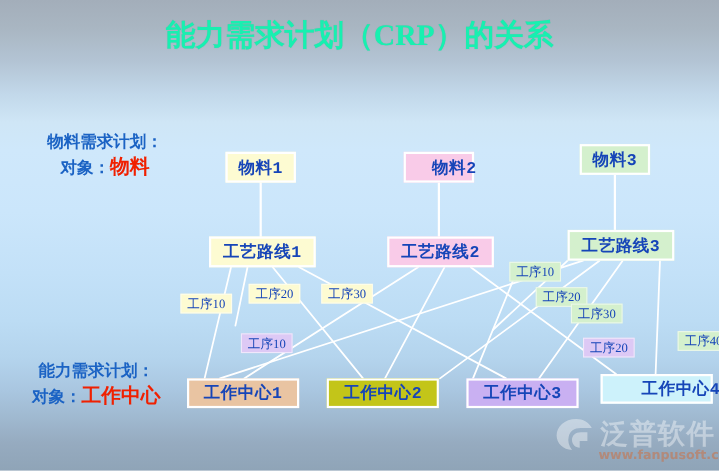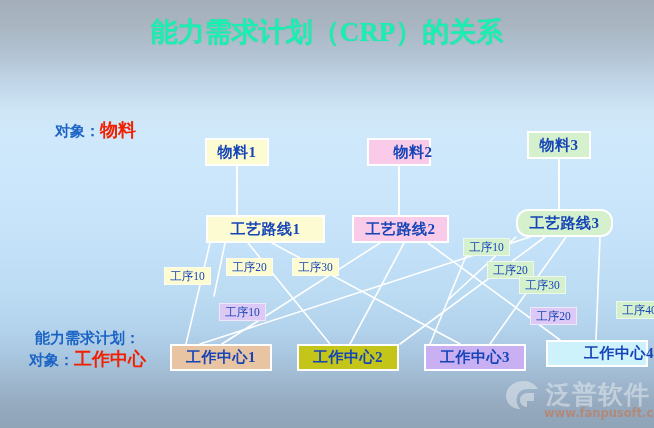--- a/index.html
+++ b/index.html
@@ -62,20 +62,21 @@
     border: 2px solid #ffffff;
     color: #1645b8;
     font-weight: bold;
     font-size: 15px;
     display: flex;
     align-items: center;
     justify-content: center;
     box-sizing: border-box;
     white-space: nowrap;
     letter-spacing: 0.5px;
+    font-family: Liberation Mono, monospace;
   }
   .op {
     position: absolute;
     border: 1px solid rgba(255,255,255,0.55);
     color: #1645b8;
     font-size: 11.5px;
     font-weight: normal;
     display: flex;
     align-items: center;
     justify-content: center;
@@ -131,41 +132,42 @@
       <line x1="600" y1="237" x2="596" y2="340" stroke="#ffffff" stroke-width="1.6" stroke-linecap="round"></line>
       <line x1="516" y1="237" x2="448" y2="300" stroke="#ffffff" stroke-width="1.6" stroke-linecap="round"></line>
       <line x1="466" y1="256" x2="430" y2="344" stroke="#ffffff" stroke-width="1.6" stroke-linecap="round"></line>
     </svg>
 
   <div id="title">
     <span class="tline">能力需求计划（CRP）的关系</span>
   </div>
 
   <div id="cap-mrp" class="side-caption">
+    <span>物料需求计划：</span>
     <span class="ln2">
       <span>对象：</span><span class="hl">物料</span>
     </span>
   </div>
 
   <div id="cap-crp" class="side-caption">
     <span>能力需求计划：</span>
     <span class="ln2">
       <span>对象：</span><span class="hl">工作中心</span>
     </span>
   </div>
 
   <div id="layer-materials">
       <div class="node" style="left: 205px; top: 138px; width: 64px; height: 28px; background: rgb(253, 251, 210);">物料1</div>
       <div class="node" style="left: 367px; top: 138px; width: 64px; height: 28px; background: rgb(249, 203, 232); padding-left: 28px;">物料2</div>
       <div class="node" style="left: 527px; top: 131px; width: 64px; height: 28px; background: rgb(212, 240, 205);">物料3</div>
     </div>
   <div id="layer-routings">
-      <div class="node" style="left: 206px; top: 215px; width: 119px; height: 28px; background: rgb(253, 251, 210);">工艺路线1</div>
+      <div class="node" style="left: 190px; top: 215px; width: 97px; height: 28px; background: rgb(253, 251, 210);">工艺路线1</div>
       <div class="node" style="left: 352px; top: 215px; width: 97px; height: 28px; background: rgb(249, 203, 232);">工艺路线2</div>
-      <div class="node" style="left: 516px; top: 209px; width: 97px; height: 28px; background: rgb(212, 240, 205); border-radius: 12px;">工艺路线3</div>
+      <div class="node" style="left: 516px; top: 209px; width: 97px; height: 28px; background: rgb(212, 240, 205);">工艺路线3</div>
     </div>
   <div id="layer-operations">
       <div class="op" style="left: 164px; top: 267px; width: 47px; height: 18px; background: rgb(253, 251, 210);">工序10</div>
       <div class="op" style="left: 226px; top: 258px; width: 47px; height: 18px; background: rgb(253, 251, 210);">工序20</div>
       <div class="op" style="left: 292px; top: 258px; width: 47px; height: 18px; background: rgb(253, 251, 210);">工序30</div>
       <div class="op" style="left: 219px; top: 303px; width: 47px; height: 18px; background: rgb(221, 201, 245);">工序10</div>
       <div class="op" style="left: 463px; top: 238px; width: 47px; height: 18px; background: rgb(212, 240, 205);">工序10</div>
       <div class="op" style="left: 487px; top: 261px; width: 47px; height: 18px; background: rgb(212, 240, 205);">工序20</div>
       <div class="op" style="left: 519px; top: 276px; width: 47px; height: 18px; background: rgb(212, 240, 205);">工序30</div>
       <div class="op" style="left: 616px; top: 261px; width: 47px; height: 18px; background: rgb(212, 240, 205); margin-top: 40px;">工序40</div>

